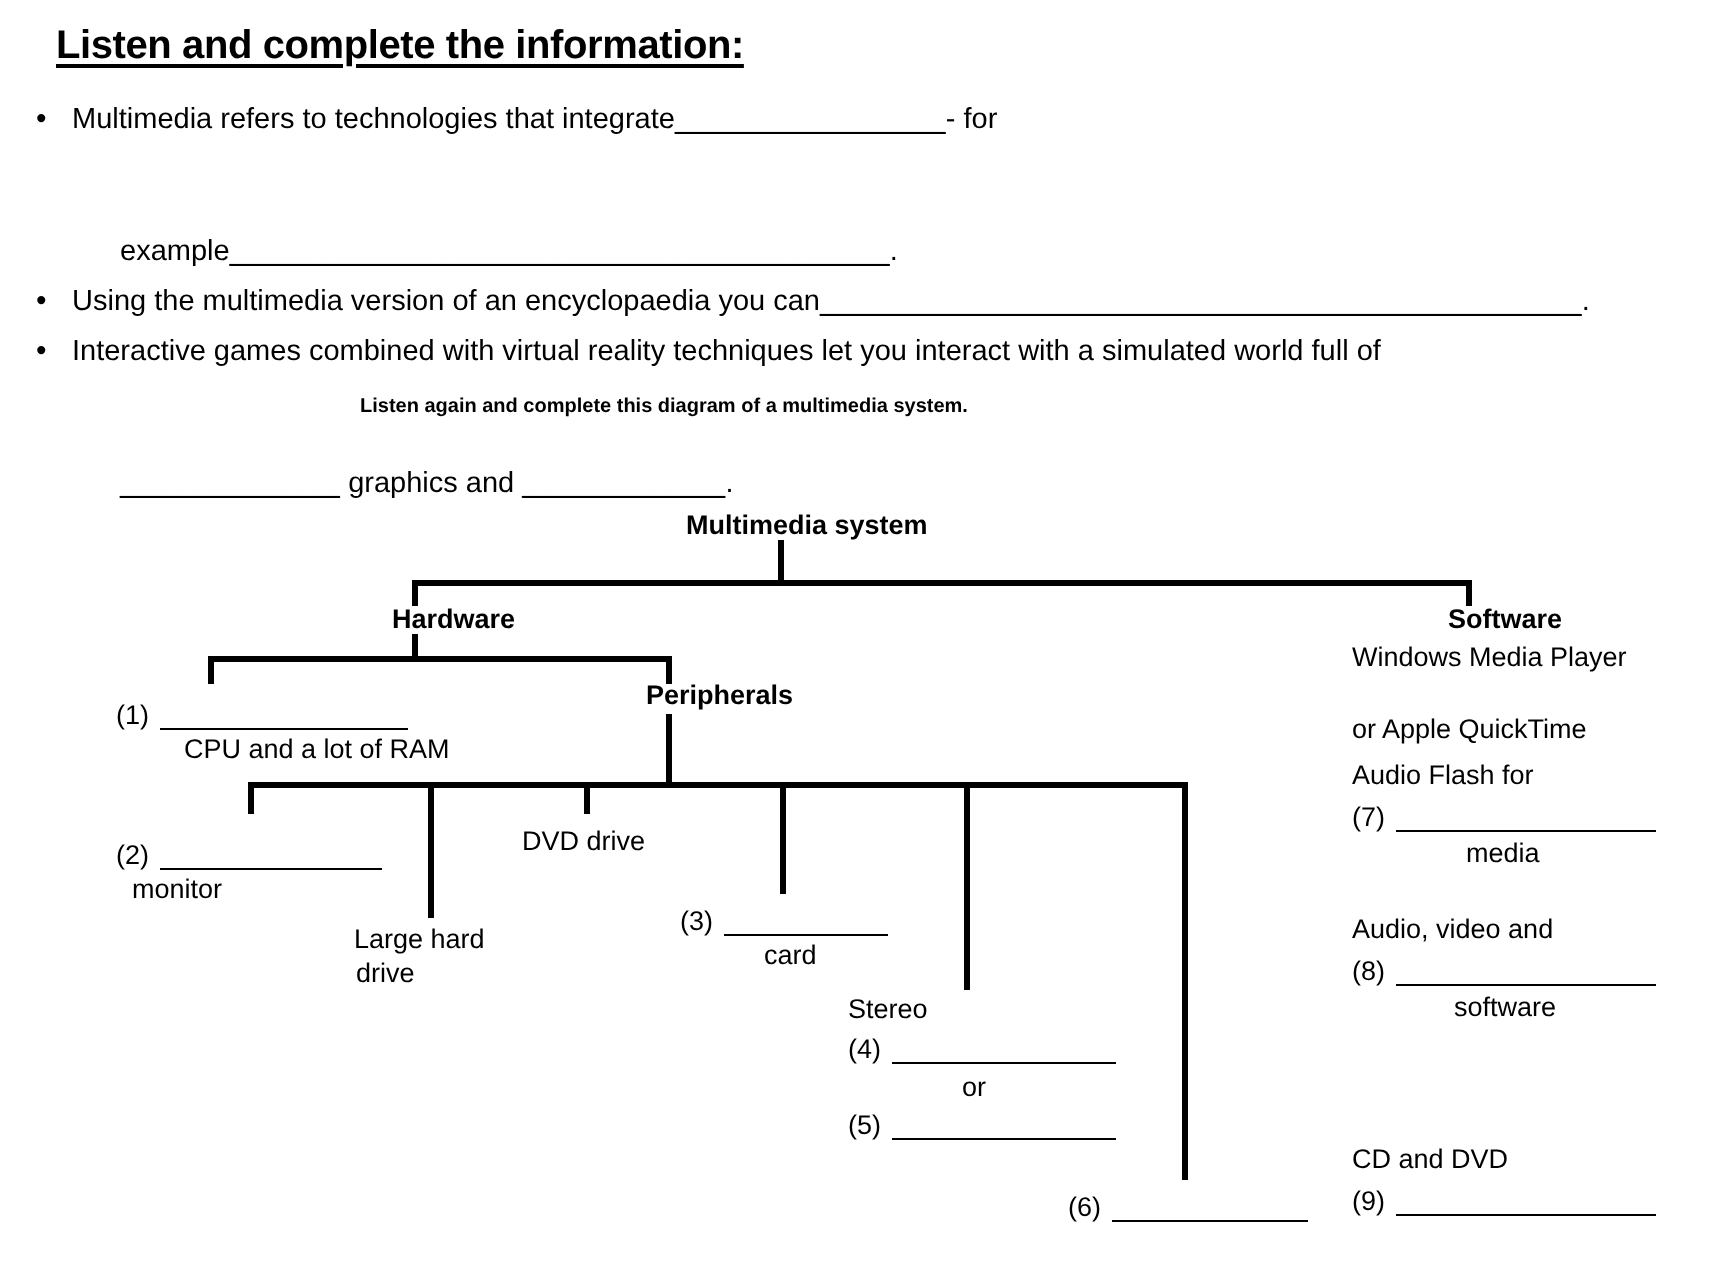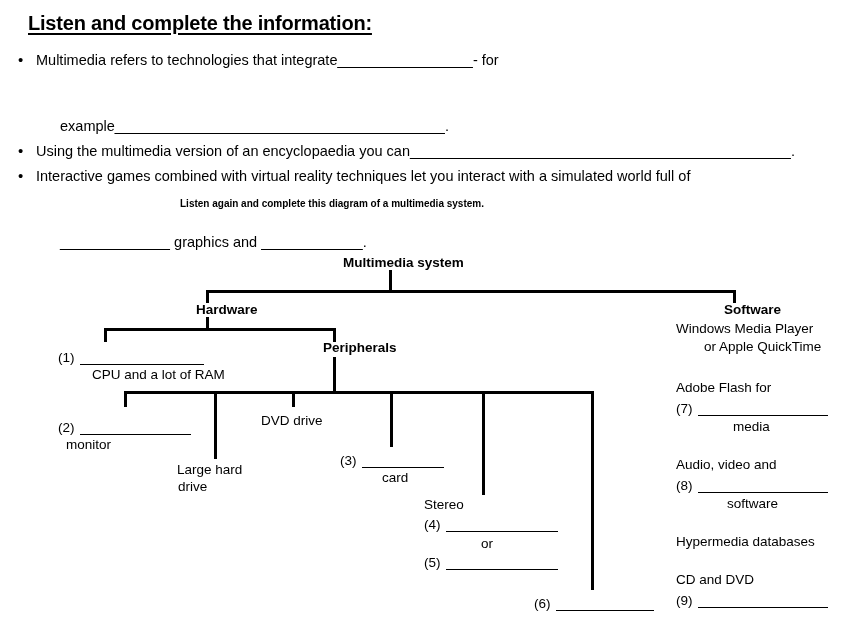--- a/index.html
+++ b/index.html
@@ -209,32 +209,31 @@
     <div class="node-label" style="left:481px; top:535px;">or</div>
     <div class="node-label" style="left:424px; top:554px;">(5)</div>
     <div class="blank-line" style="left:446px; top:569px; width:112px;"></div>
 
     <div class="node-label" style="left:534px; top:595px;">(6)</div>
     <div class="blank-line" style="left:556px; top:610px; width:98px;"></div>
 
     <div class="node-label bold" style="left:700px; top:301px;">Software</div>
 
     <div class="softblock" style="left:676px; top:320px;">Windows Media Player</div>
-    <div class="softblock" style="left:676px; top:338px;margin-left:28px;">or Apple QuickTime</div>
-
-    <div class="softblock" style="left:676px; top:379px;">Adobe Flash for</div>
+    <div class="softblock" style="left:676px; top:356px;">or Apple QuickTime</div>
+
+    <div class="softblock" style="left:676px; top:379px;">Audio Flash for</div>
     <div class="softblock" style="left:676px; top:400px;">(7)</div>
     <div class="blank-line" style="left:698px; top:415px; width:130px;"></div>
     <div class="softblock" style="left:733px; top:418px;">media</div>
 
     <div class="softblock" style="left:676px; top:456px;">Audio, video and</div>
     <div class="softblock" style="left:676px; top:477px;">(8)</div>
     <div class="blank-line" style="left:698px; top:492px; width:130px;"></div>
     <div class="softblock" style="left:727px; top:495px;">software</div>
 
-    <div class="softblock" style="left:676px; top:533px;">Hypermedia databases</div>
 
     <div class="softblock" style="left:676px; top:571px;">CD and DVD</div>
     <div class="softblock" style="left:676px; top:592px;">(9)</div>
     <div class="blank-line" style="left:698px; top:607px; width:130px;"></div>
 
   </div>
 </div>
 
 </body></html>

